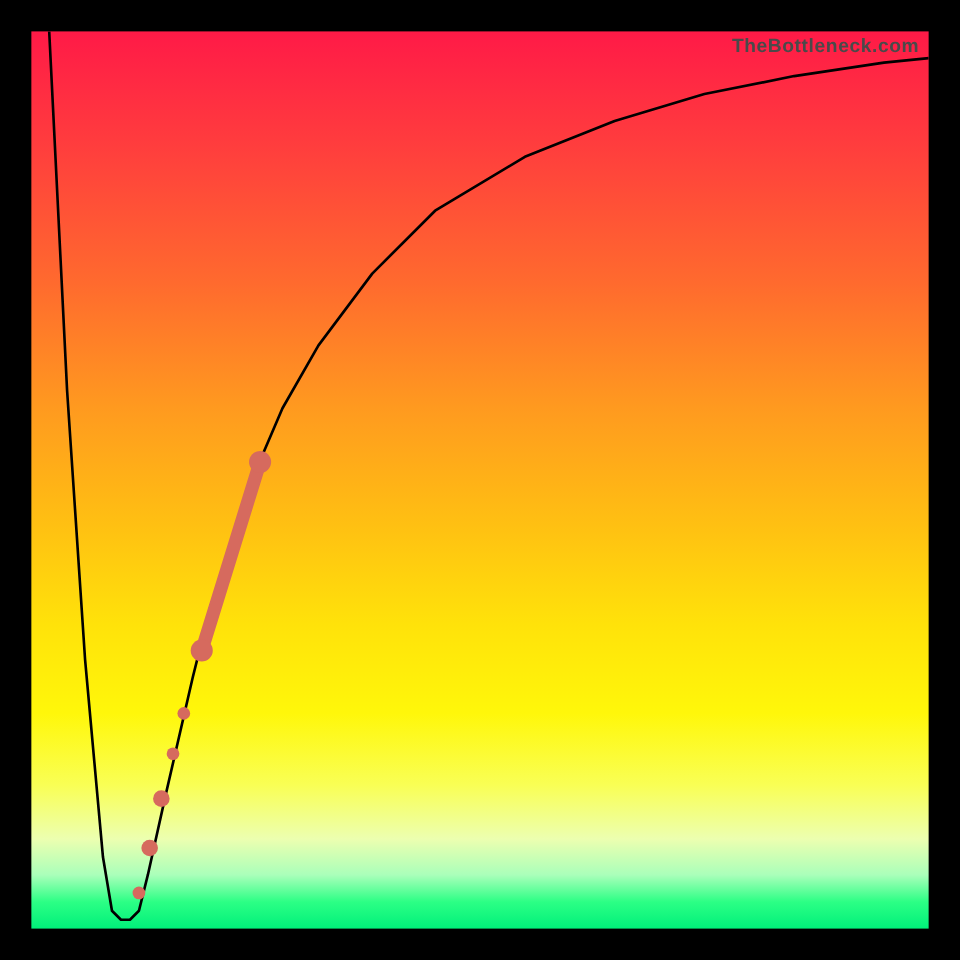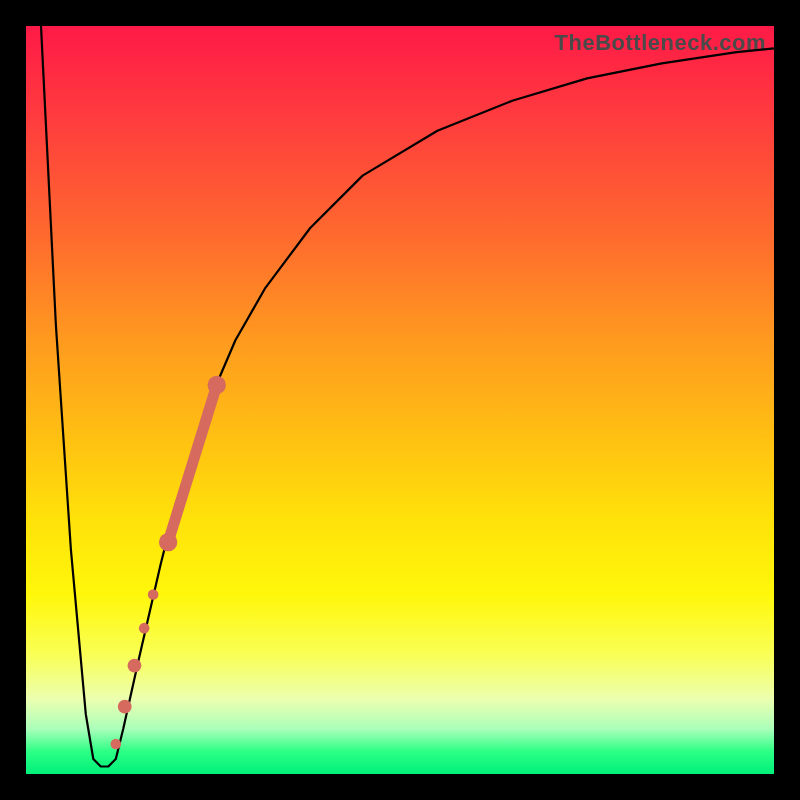--- a/index.html
+++ b/index.html
@@ -11,21 +11,21 @@
     #ff6a2e 28%,
     #ff9a1f 42%,
     #ffc012 55%,
     #ffe20a 66%,
     #fff70a 76%,
     #f9ff55 84%,
     #ecffb0 90%,
     #aaffba 94%,
     #2cff85 97%,
     #00f07a 100%)}
-  .watermark{position:absolute;right:8px;top:4px;color:#4a4a4a;font-size:22px;font-weight:600;letter-spacing:.5px;user-select:none}
+  .watermark{position:absolute;right:8px;top:4px;color:#4a4a4a;font-size:16px;font-weight:600;letter-spacing:.5px;user-select:none}
   svg.curve{position:absolute;inset:0}
   .pt{fill:#d66a5e}
 </style>
 </head>
 <body>
 
 <div class="frame">
   <div class="plot-area">
     <div class="gradient"></div>
     <div class="watermark">TheBottleneck.com</div>

